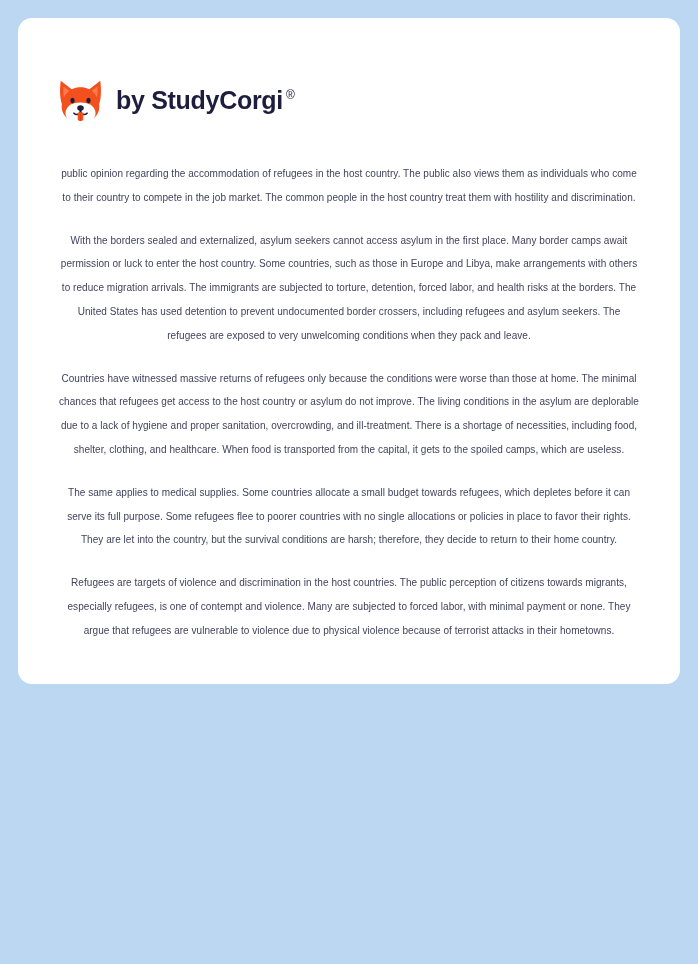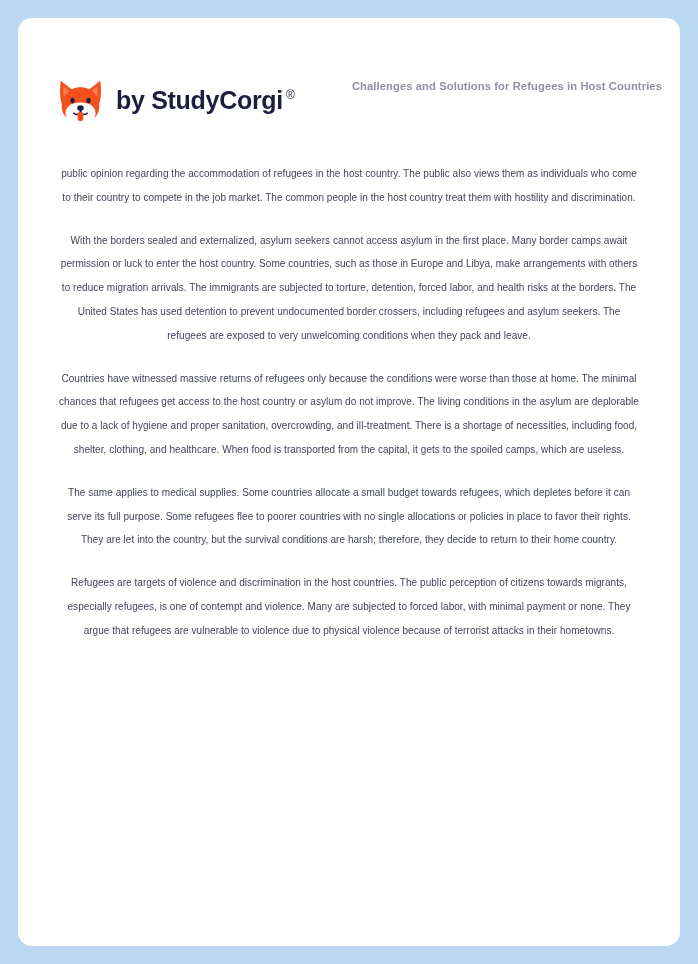--- a/index.html
+++ b/index.html
@@ -13,21 +13,21 @@
     background: #bcd7f2;
     font-family: "Liberation Sans", sans-serif;
     overflow: hidden;
   }
 
   .page-sheet {
     position: absolute;
     left: 18px;
     top: 18px;
     width: 662px;
-    height: 928px;
+    height: 666px;
     background: #ffffff;
     border-radius: 14px;
     overflow: hidden;
   }
 
   
   .doc-header {
     display: flex;
     align-items: flex-start;
     justify-content: space-between;
@@ -137,21 +137,20 @@
         <path d="M44 78 C44 74 56 74 56 78 L56 90 C56 95 44 95 44 90 Z" fill="#f4501e"></path>
         <path d="M50 80 L50 92" stroke="#d23b12" stroke-width="1.6" stroke-linecap="round"></path>
       </svg>
       <div class="brand-wordmark">
         <span>by StudyCorgi</span>
         <span class="brand-reg">®</span>
       </div>
     </div>
 
     <div class="header-meta">
-      <div class="header-title">Challenges and Solutions for Refugees in Host Countries</div>
     </div>
 
   </div>
 
   <div class="doc-body">
     <p class="doc-paragraph">public opinion regarding the accommodation of refugees in the host country. The public also views them as individuals who come to their country to compete in the job market. The common people in the host country treat them with hostility and discrimination.</p>
     <p class="doc-paragraph">With the borders sealed and externalized, asylum seekers cannot access asylum in the first place. Many border camps await permission or luck to enter the host country. Some countries, such as those in Europe and Libya, make arrangements with others to reduce migration arrivals. The immigrants are subjected to torture, detention, forced labor, and health risks at the borders. The United States has used detention to prevent undocumented border crossers, including refugees and asylum seekers. The refugees are exposed to very unwelcoming conditions when they pack and leave.</p>
     <p class="doc-paragraph">Countries have witnessed massive returns of refugees only because the conditions were worse than those at home. The minimal chances that refugees get access to the host country or asylum do not improve. The living conditions in the asylum are deplorable due to a lack of hygiene and proper sanitation, overcrowding, and ill-treatment. There is a shortage of necessities, including food, shelter, clothing, and healthcare. When food is transported from the capital, it gets to the spoiled camps, which are useless.</p>
     <p class="doc-paragraph">The same applies to medical supplies. Some countries allocate a small budget towards refugees, which depletes before it can serve its full purpose. Some refugees flee to poorer countries with no single allocations or policies in place to favor their rights. They are let into the country, but the survival conditions are harsh; therefore, they decide to return to their home country.</p>
     <p class="doc-paragraph">Refugees are targets of violence and discrimination in the host countries. The public perception of citizens towards migrants, especially refugees, is one of contempt and violence. Many are subjected to forced labor, with minimal payment or none. They argue that refugees are vulnerable to violence due to physical violence because of terrorist attacks in their hometowns.</p>

